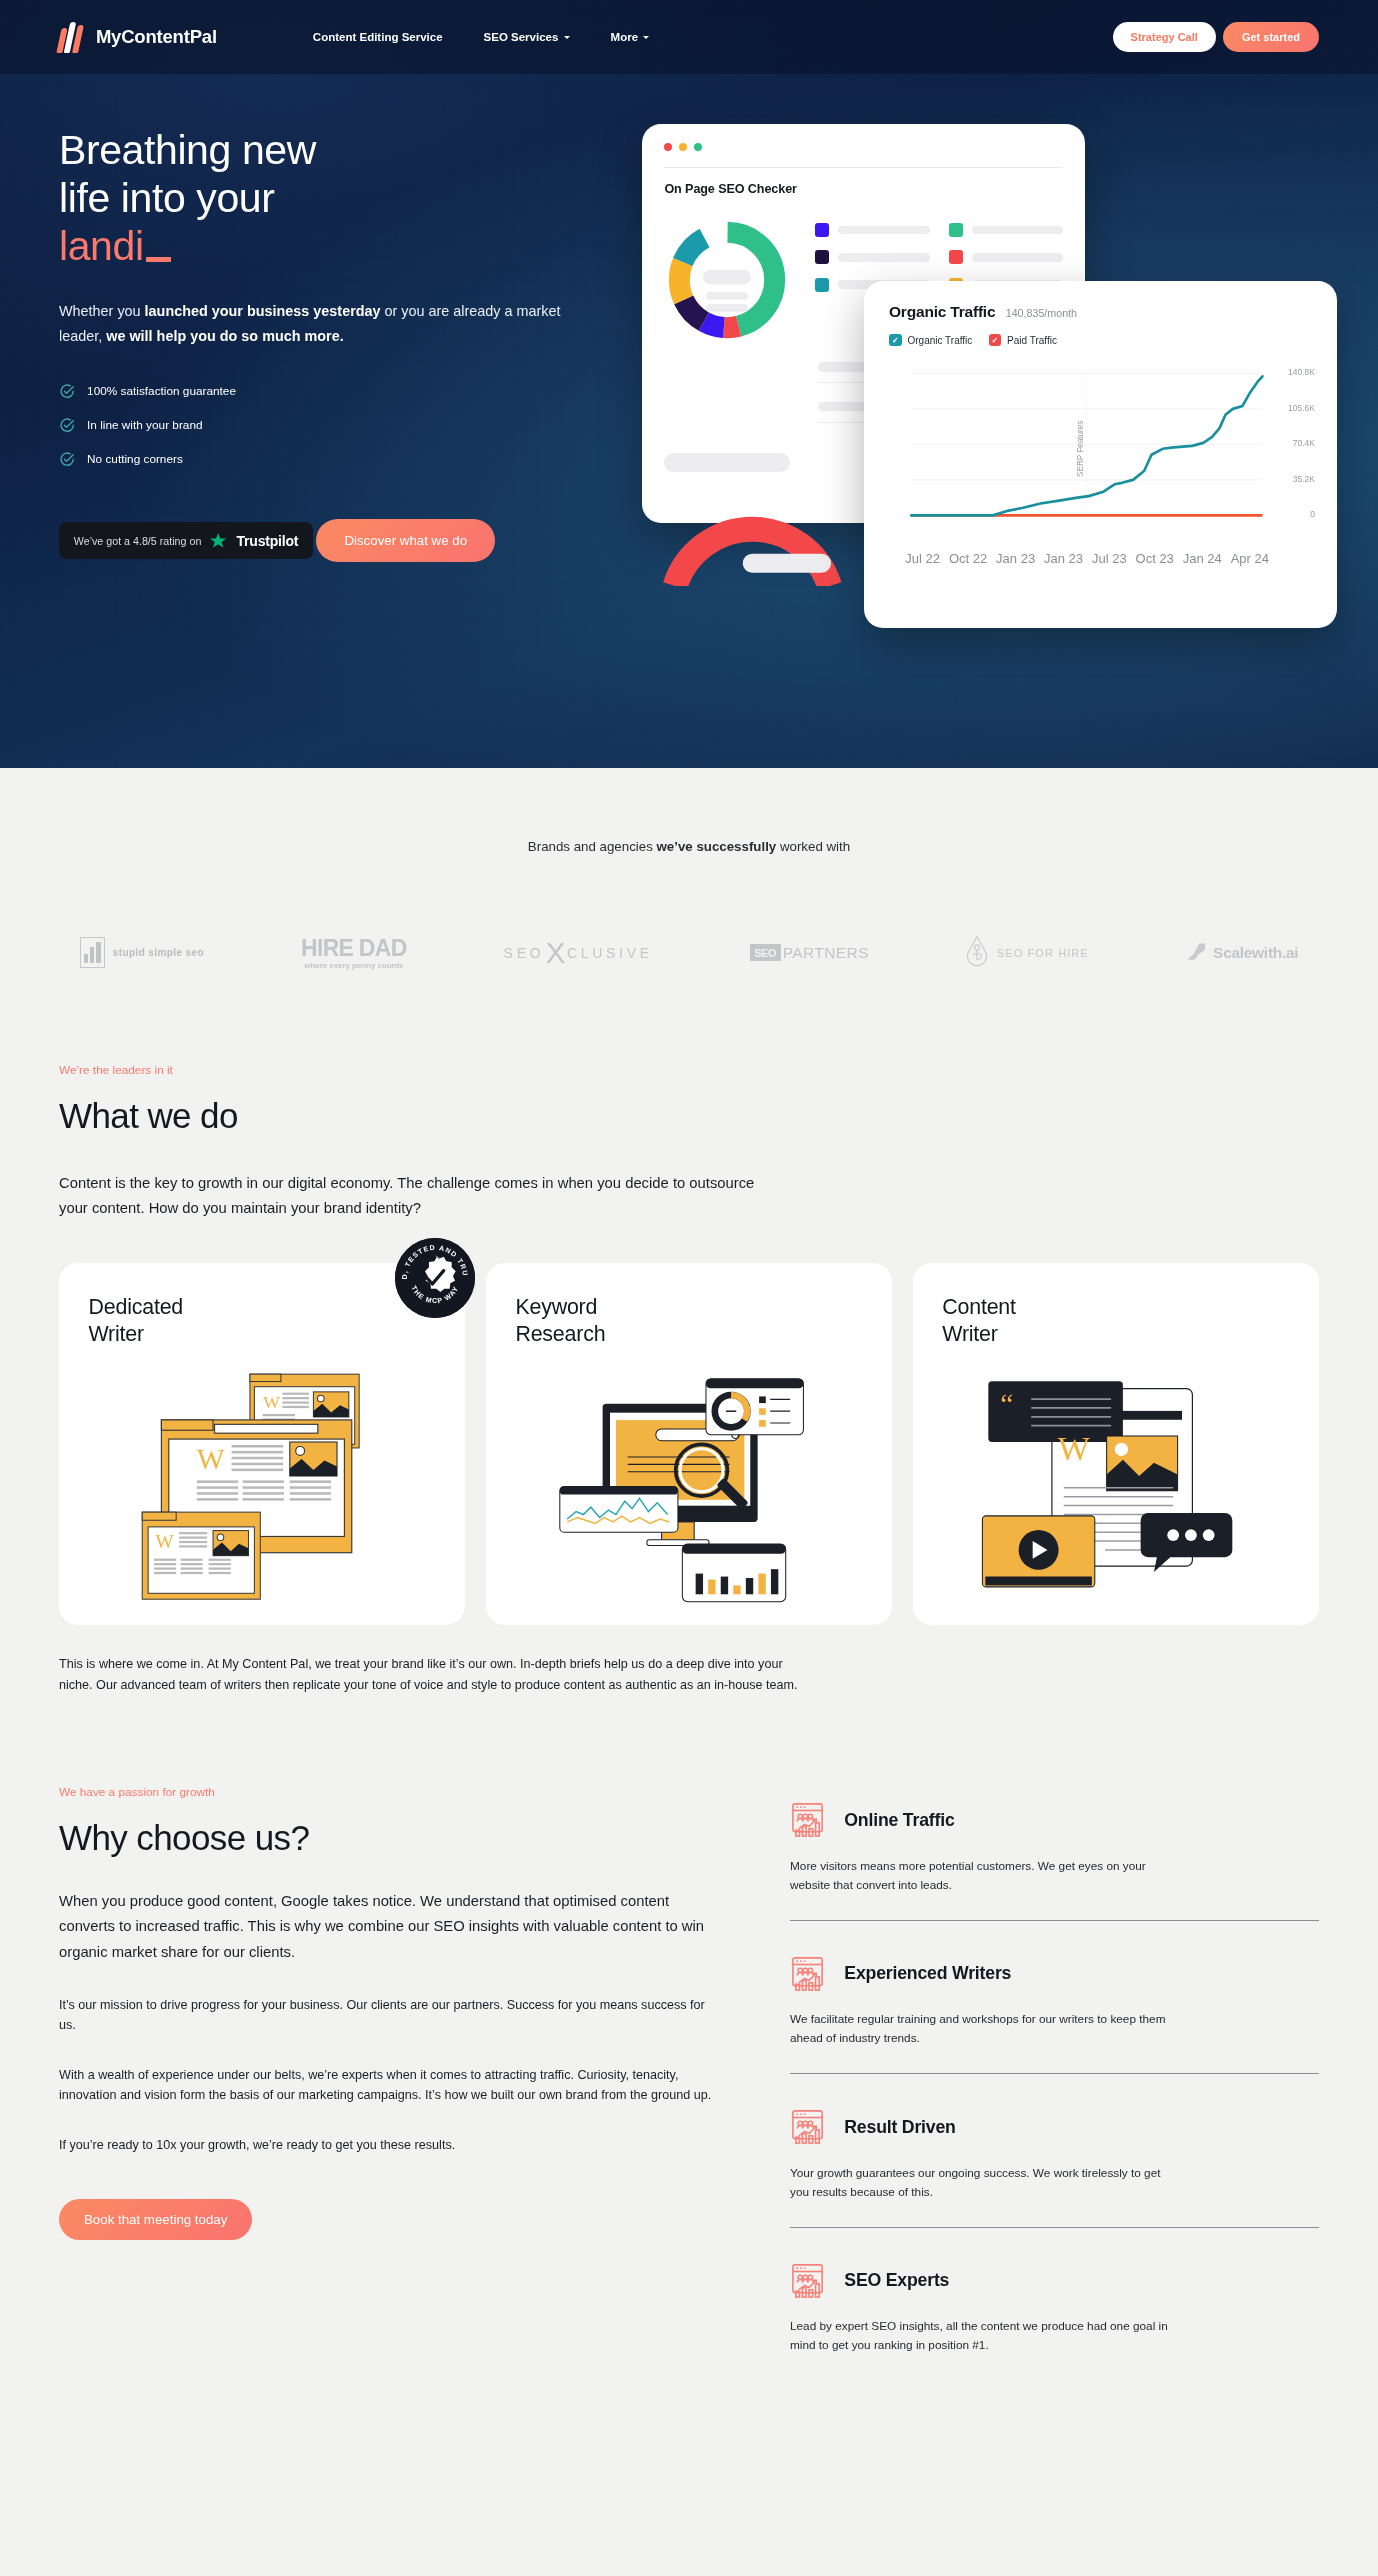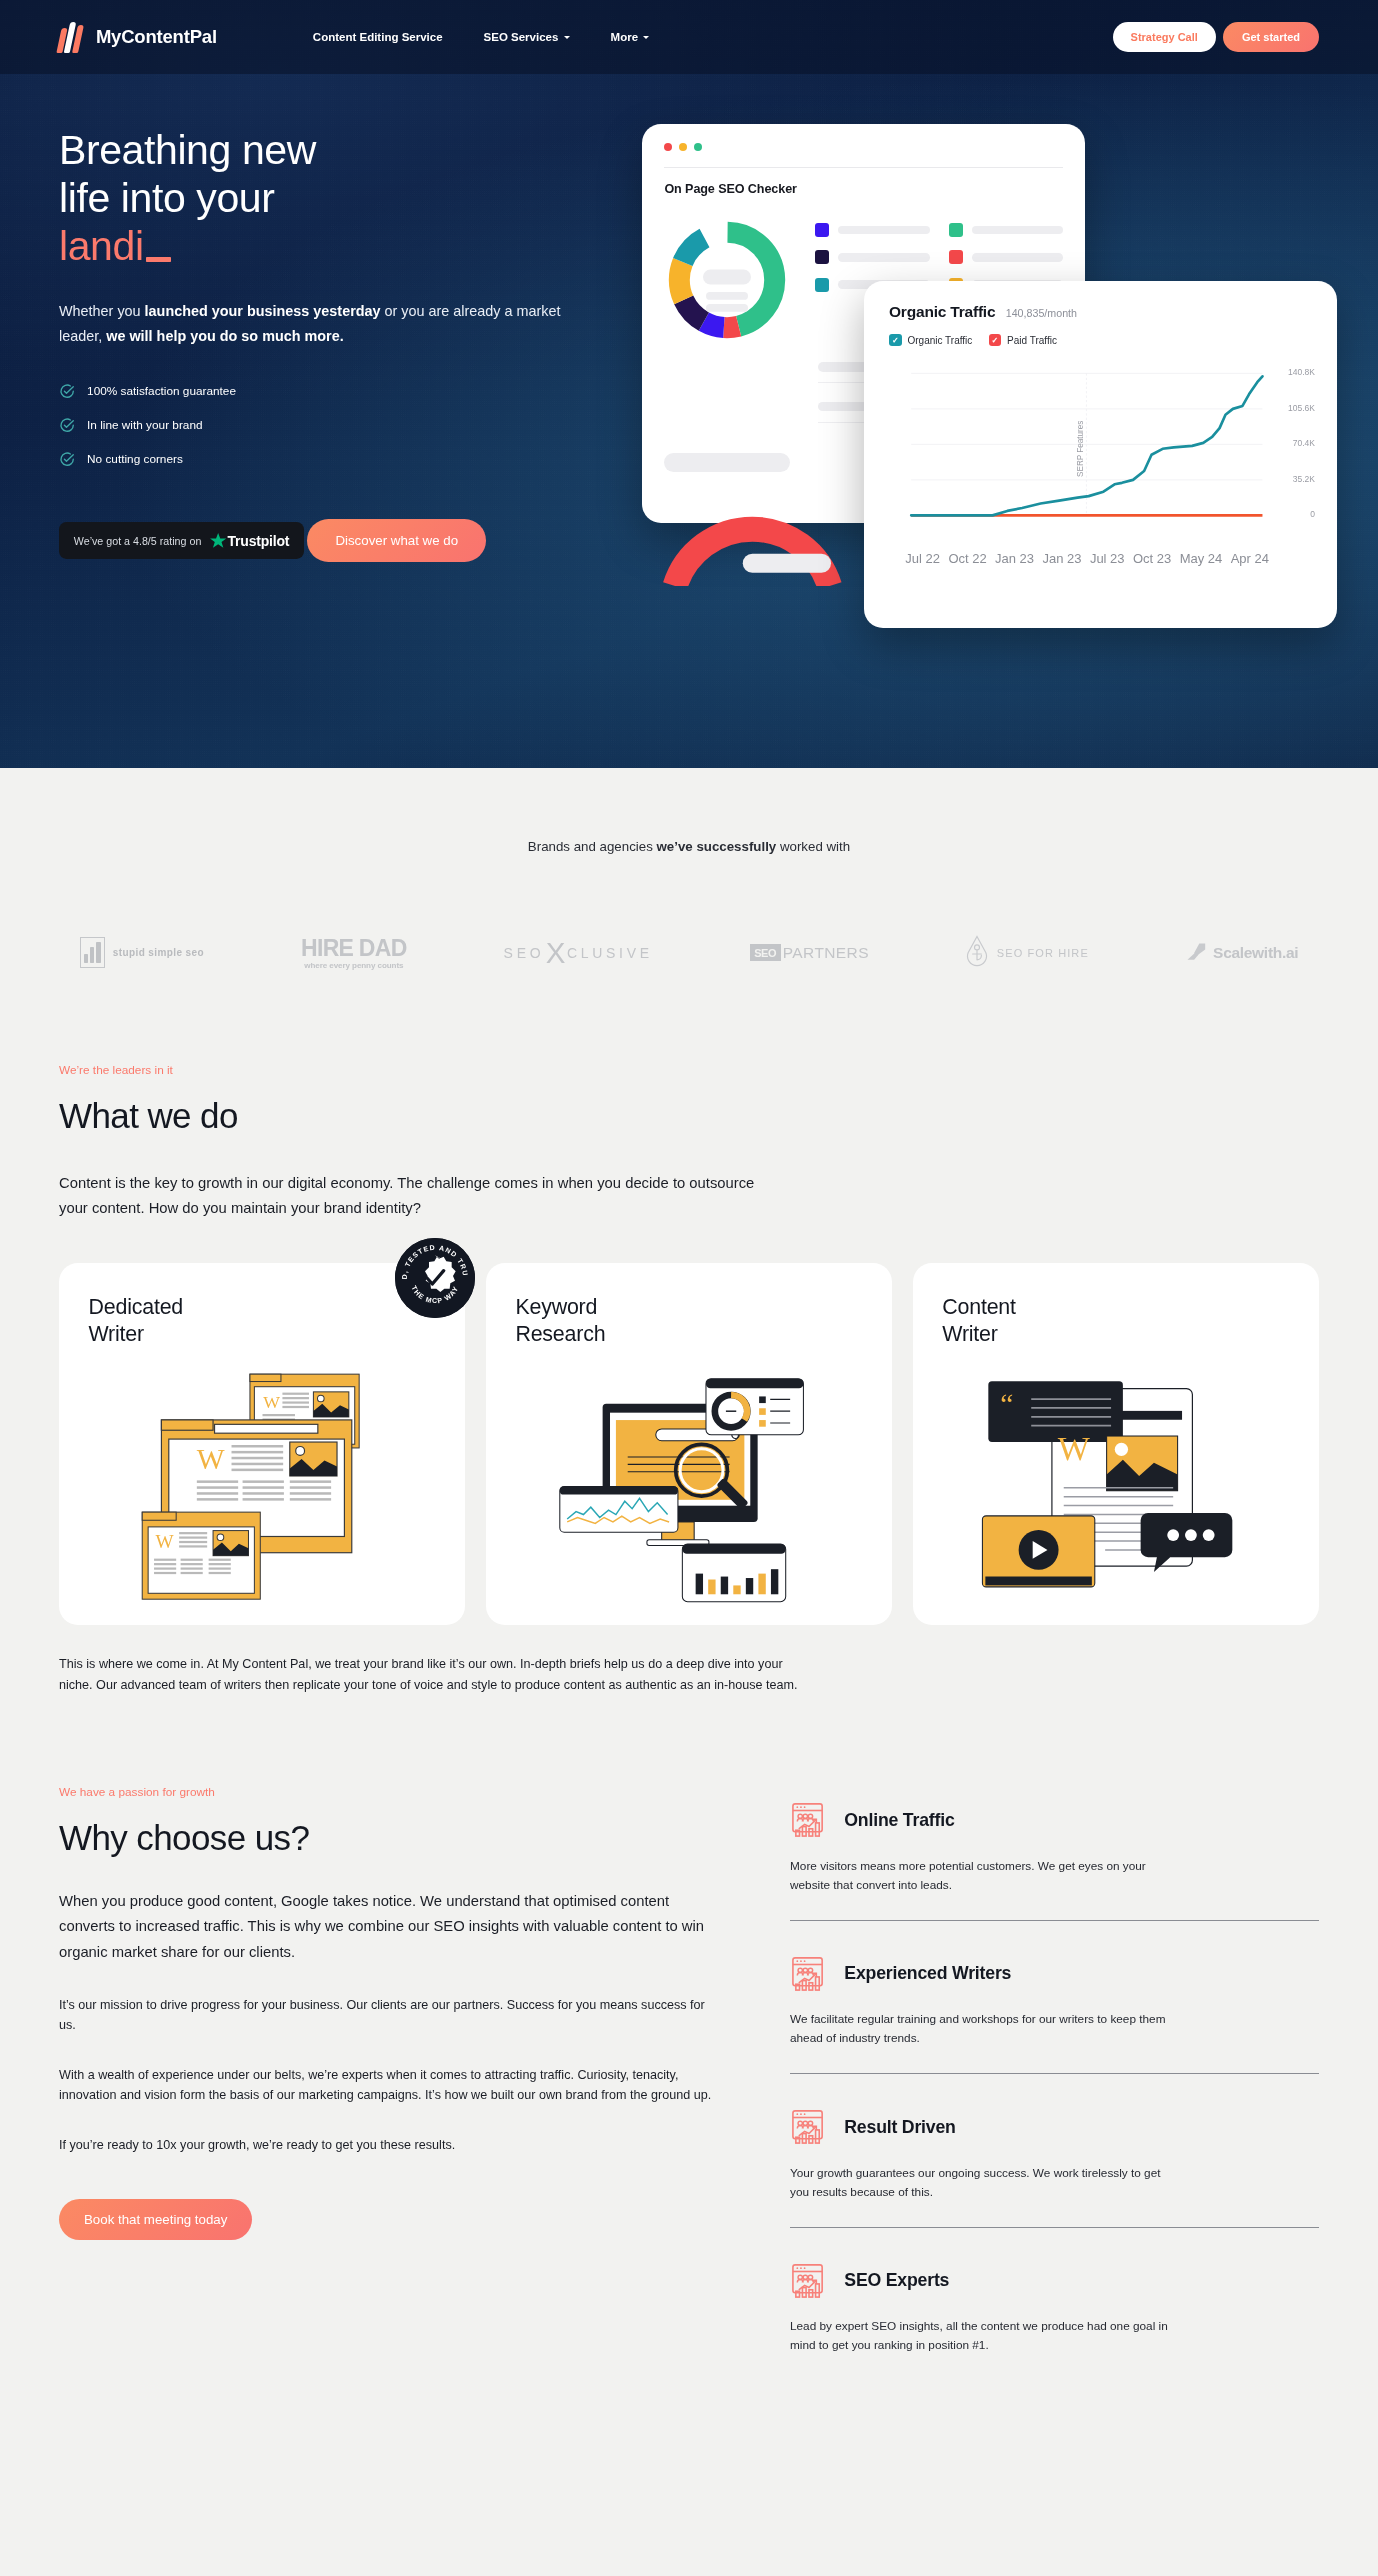--- a/index.html
+++ b/index.html
@@ -73,21 +73,21 @@
   }
   .hero-sub b { font-weight:700; color:#fff; }
   .checks { margin-top:34px; display:flex; flex-direction:column; gap:17.7px; }
   .check { display:flex; align-items:center; gap:11.8px; color:#fff; font-size:11.8px; }
   .check svg { flex:none; }
   .trustbar {
     margin-top:55px; display:inline-flex; align-items:center; gap:8.9px;
     background:#13161c; border-radius:7.4px; padding:10.3px 14.8px;
   }
   .trustbar .t1 { color:#d9dde3; font-size:10.7px; }
-  .trustbar .tp { display:flex; align-items:flex-end; gap:1px; }
+  .trustbar .tp { display:flex; align-items:flex-end; gap:10px; }
   .trustbar .tp span { color:#fff; font-size:14px; font-weight:700; letter-spacing:-0.2px; }
   .hero-btn {
     margin-top:44px; display:inline-block;
     background:linear-gradient(135deg,#fb8a63,#f9736f); color:#fff;
     padding:14px 28px; border-radius:25px; font-size:13.3px; cursor:pointer;
   }
 
   
   .hero-right { position:relative; flex:1; height:561px; }
   .mock {
@@ -362,21 +362,21 @@
             <span class="yl" style="top:114px">35.2K</span>
             <span class="yl" style="top:149px">0</span>
           </div>
           <div class="xrow">
             <span>Jul 22</span>
             <span>Oct 22</span>
             <span>Jan 23</span>
             <span>Jan 23</span>
             <span>Jul 23</span>
             <span>Oct 23</span>
-            <span>May 24</span>
+            <span>Jan 24</span>
             <span>Apr 24</span>
           </div>
         </div>
 
       </div>
     </div>
   </section>
 
   <section class="brands">
     <div class="brands-title">

